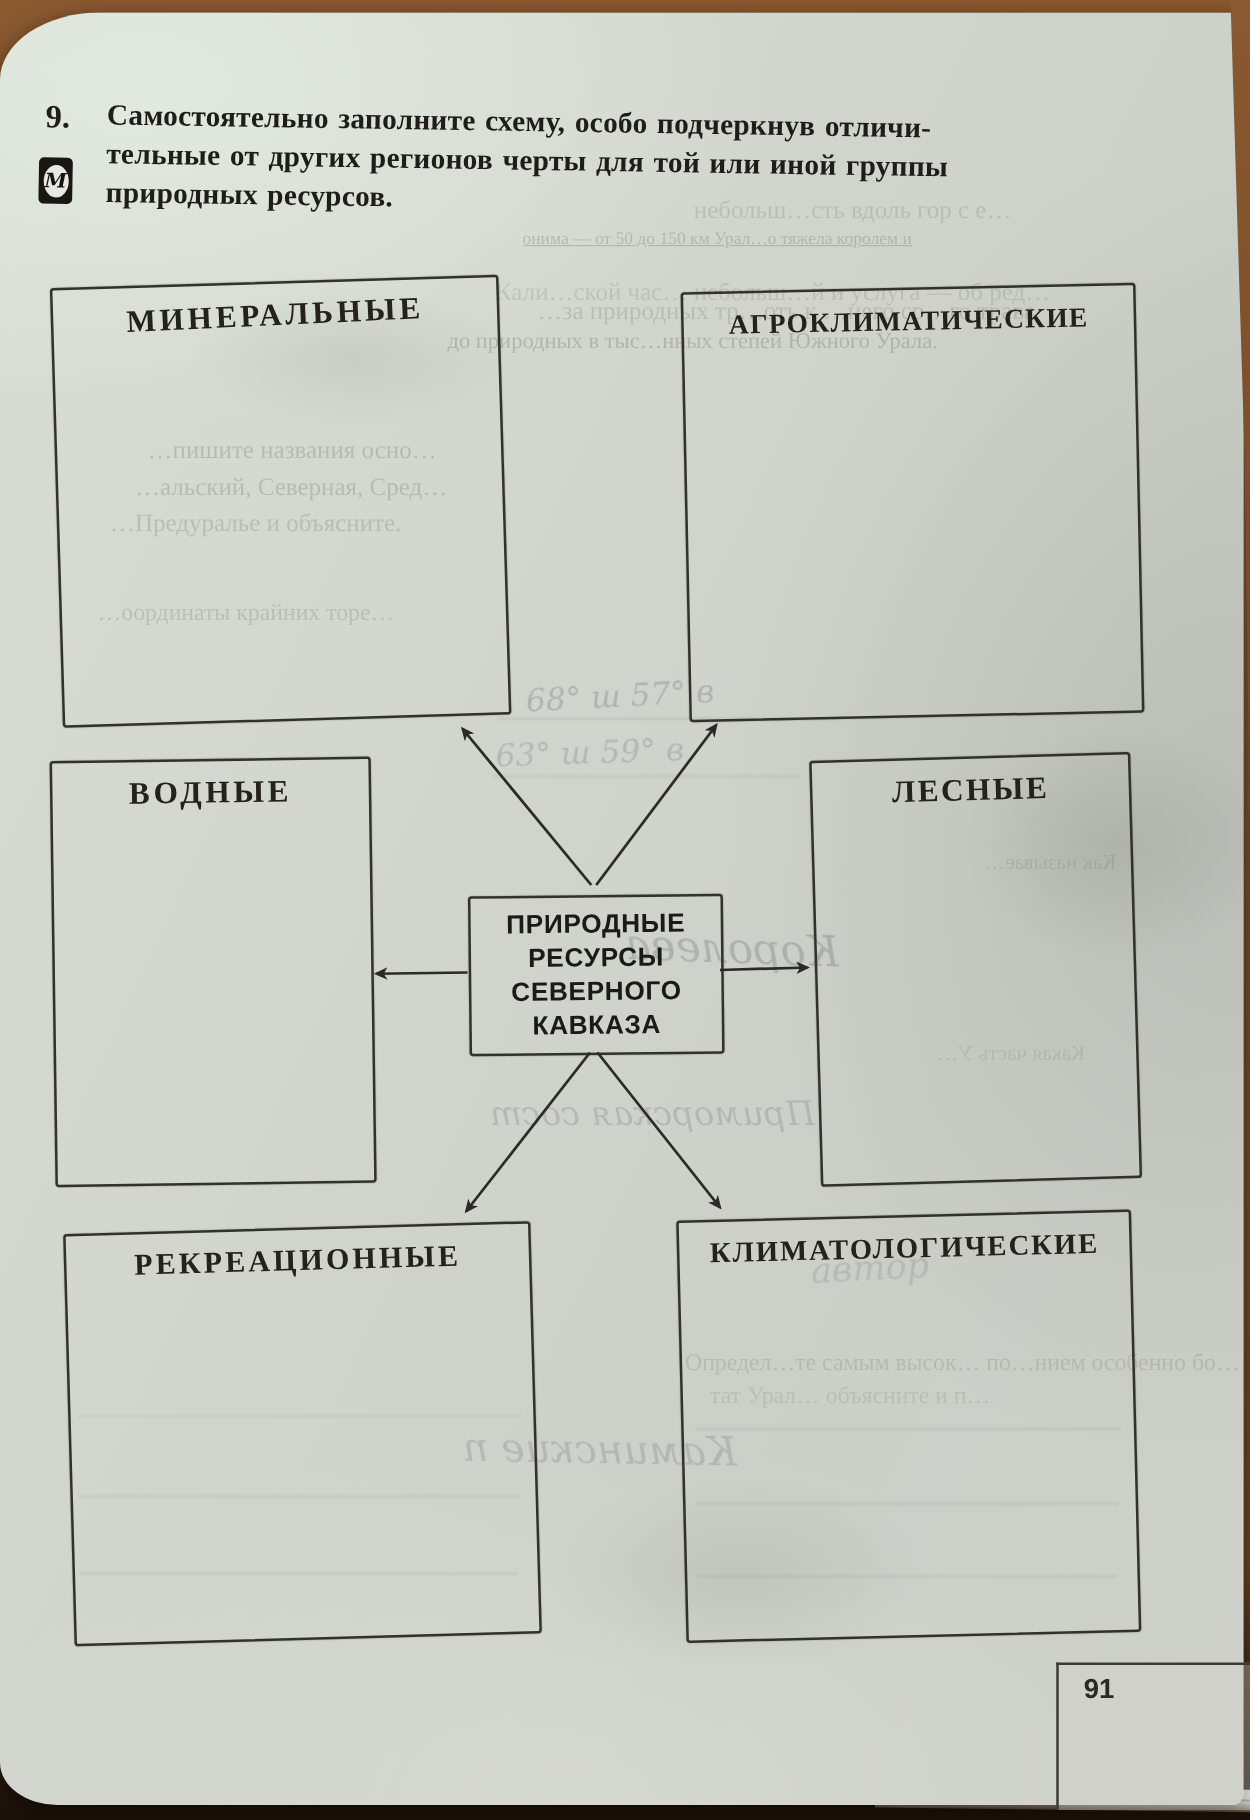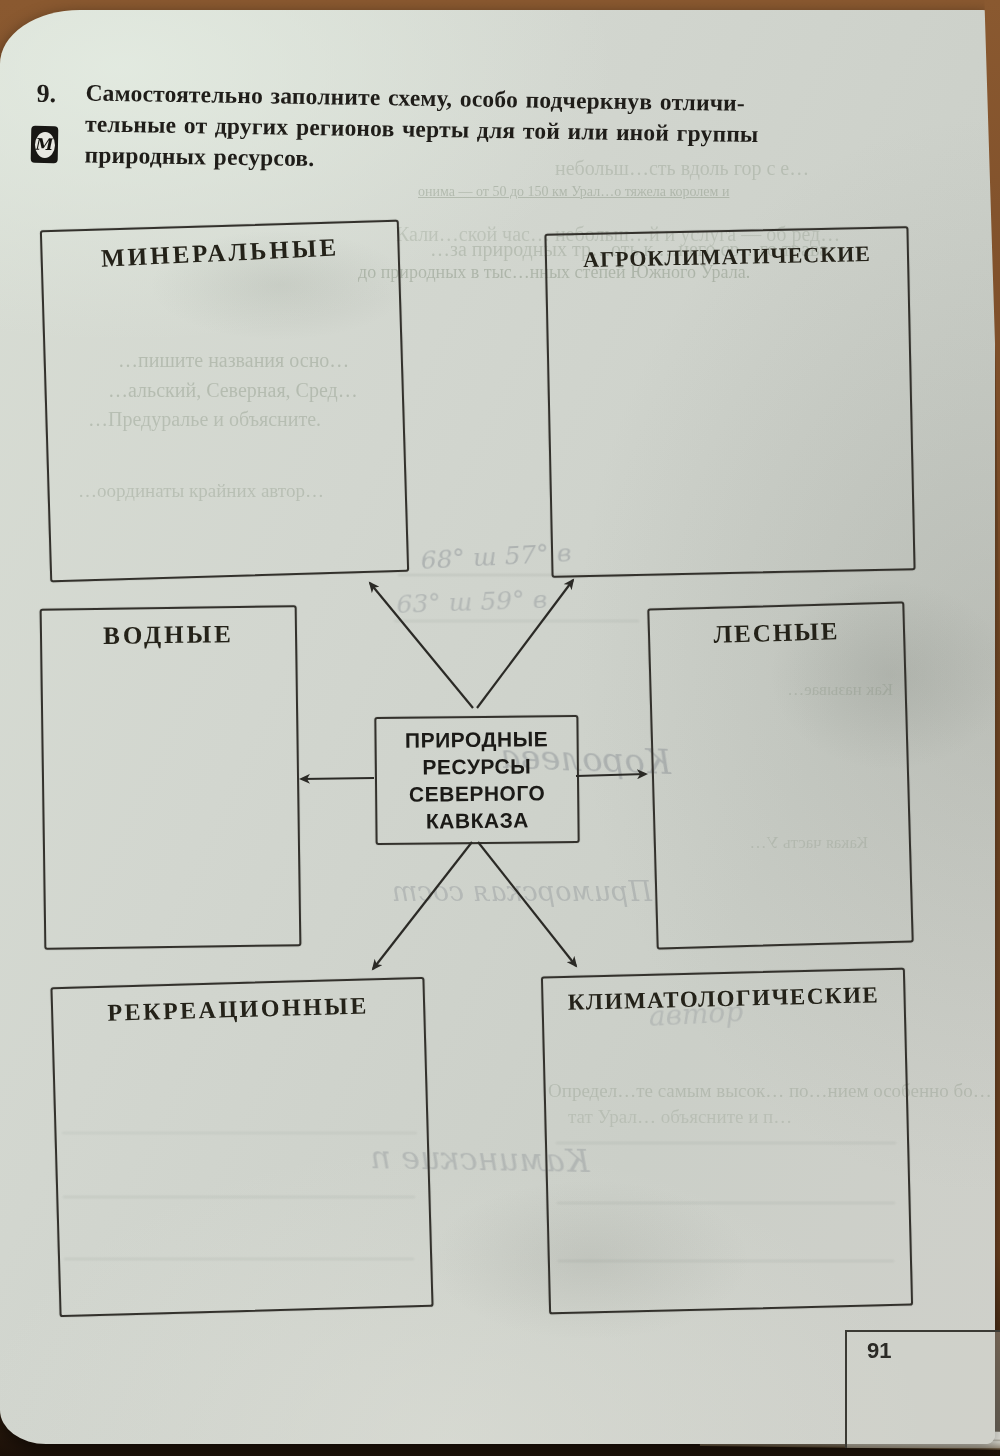--- a/index.html
+++ b/index.html
@@ -79,21 +79,21 @@
 
   <div>
       <div class="ghost gp" style="left: 555px; top: 157px; opacity: 0.22; font-size: 20px;">небольш…сть вдоль гор с е…</div>
       <div class="ghost gp" style="left: 418px; top: 184px; opacity: 0.3; font-size: 14px; text-decoration: underline;">онима — от 50 до 150 км  Урал…о тяжела королем и</div>
       <div class="ghost gp" style="left: 396px; top: 211px; opacity: 0.2; font-size: 20px; margin-top: 12px;">Кали…ской час… небольш…й и услуга — об ред…</div>
       <div class="ghost gp" style="left: 430px; top: 238px; opacity: 0.24; font-size: 20px;">…за природных тр…оть к …него ср…го трава</div>
       <div class="ghost gp" style="left: 358px; top: 262px; opacity: 0.32; font-size: 18px; font-family: Liberation Serif, serif;">до природных в тыс…нных степей Южного Урала.</div>
       <div class="ghost gp" style="left: 118px; top: 349px; opacity: 0.28; font-size: 20px;">…пишите названия осно…</div>
       <div class="ghost gp" style="left: 94px; top: 379px; opacity: 0.28; font-size: 20px; margin-left: 14px;">…альский, Северная, Сред…</div>
       <div class="ghost gp" style="left: 88px; top: 408px; opacity: 0.26; font-size: 20px;">…Предуралье и объясните.</div>
-      <div class="ghost gp" style="left: 78px; top: 480px; opacity: 0.24; font-size: 19px;">…оординаты крайних автор…</div>
+      <div class="ghost gp" style="left: 78px; top: 480px; opacity: 0.24; font-size: 19px;">…оординаты крайних торе…</div>
       <div class="ghost gp" style="left: 893px; top: 680px; opacity: 0.2; font-size: 17px; transform: scaleX(-1);">Как называе…</div>
       <div class="ghost gp" style="left: 868px; top: 833px; opacity: 0.18; font-size: 17px; transform: scaleX(-1);">Какая часть У…</div>
       <div class="ghost gp" style="left: 548px; top: 1080px; opacity: 0.22; font-size: 19px; text-align: center;">Определ…те самым высок… по…нием особенно бо…</div>
       <div class="ghost gp" style="left: 568px; top: 1106px; opacity: 0.18; font-size: 19px;">тат Урал… объясните и п…</div>
       <div class="ghost gh" style="left: 420px; top: 546px; opacity: 0.3; font-size: 25px; transform: rotate(-3deg);">68° ш  57° в</div>
       <div class="ghost gh" style="left: 396px; top: 590px; opacity: 0.26; font-size: 25px; transform: rotate(-2deg);">63° ш  59° в</div>
       <div class="ghost gh" style="left: 672px; top: 742px; opacity: 0.3; font-size: 34px; transform: rotate(2deg) scaleX(-1);">Королева</div>
       <div class="ghost gh" style="left: 652px; top: 876px; opacity: 0.24; font-size: 27px; transform: scaleX(-1);">Приморская сост</div>
       <div class="ghost gh" style="left: 590px; top: 1142px; opacity: 0.24; font-size: 32px; transform: rotate(1deg) scaleX(-1);">Каминские п</div>
       <div class="ghost gh" style="left: 648px; top: 1000px; opacity: 0.2; font-size: 28px; transform: rotate(-3deg);">автор</div>

